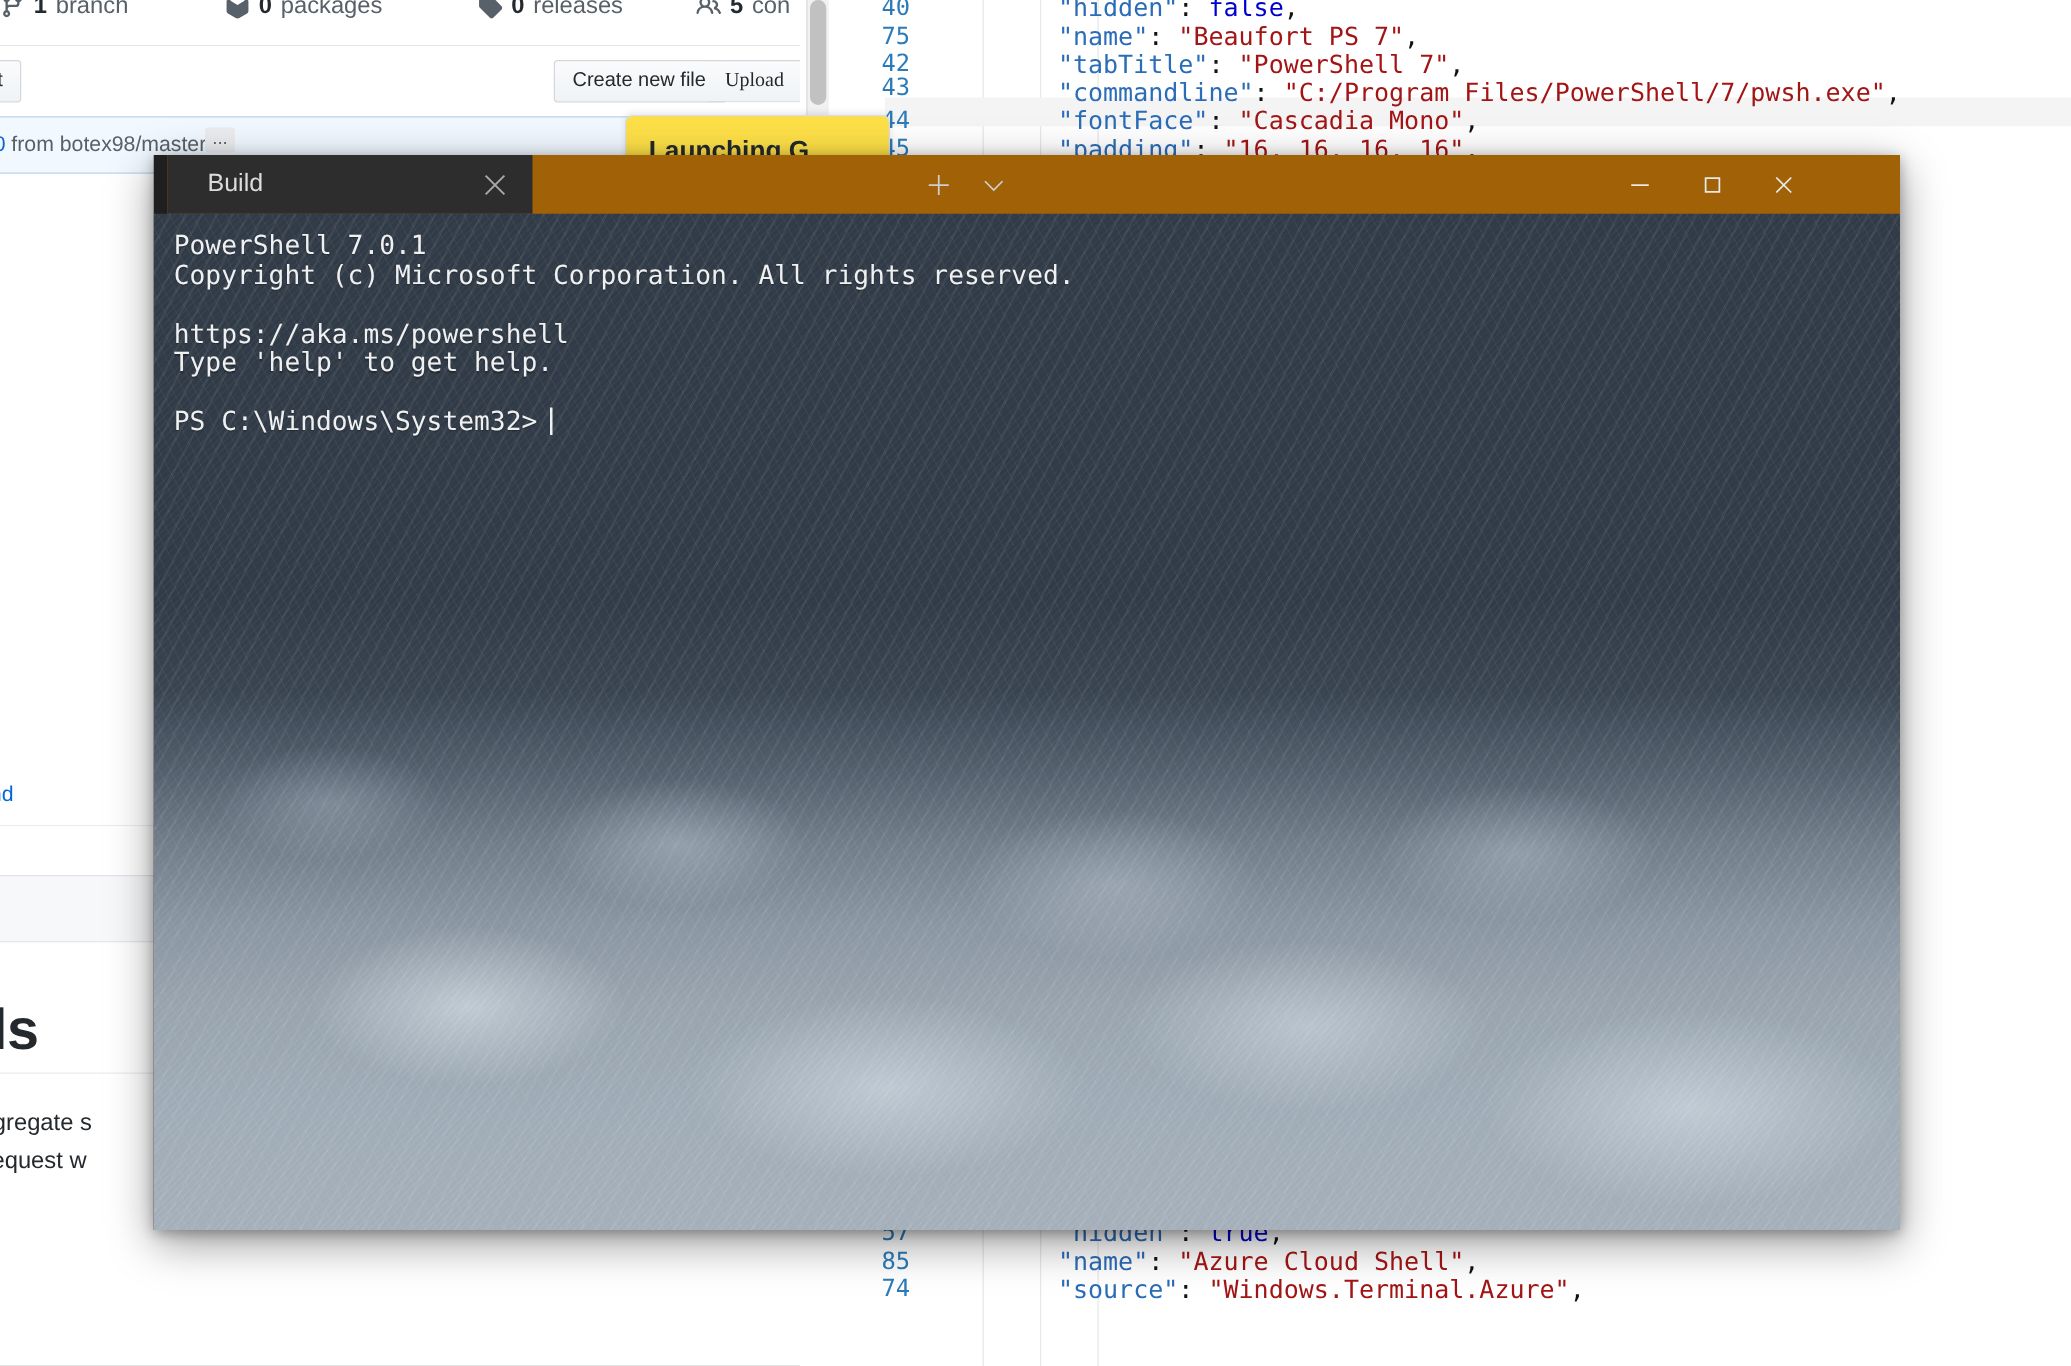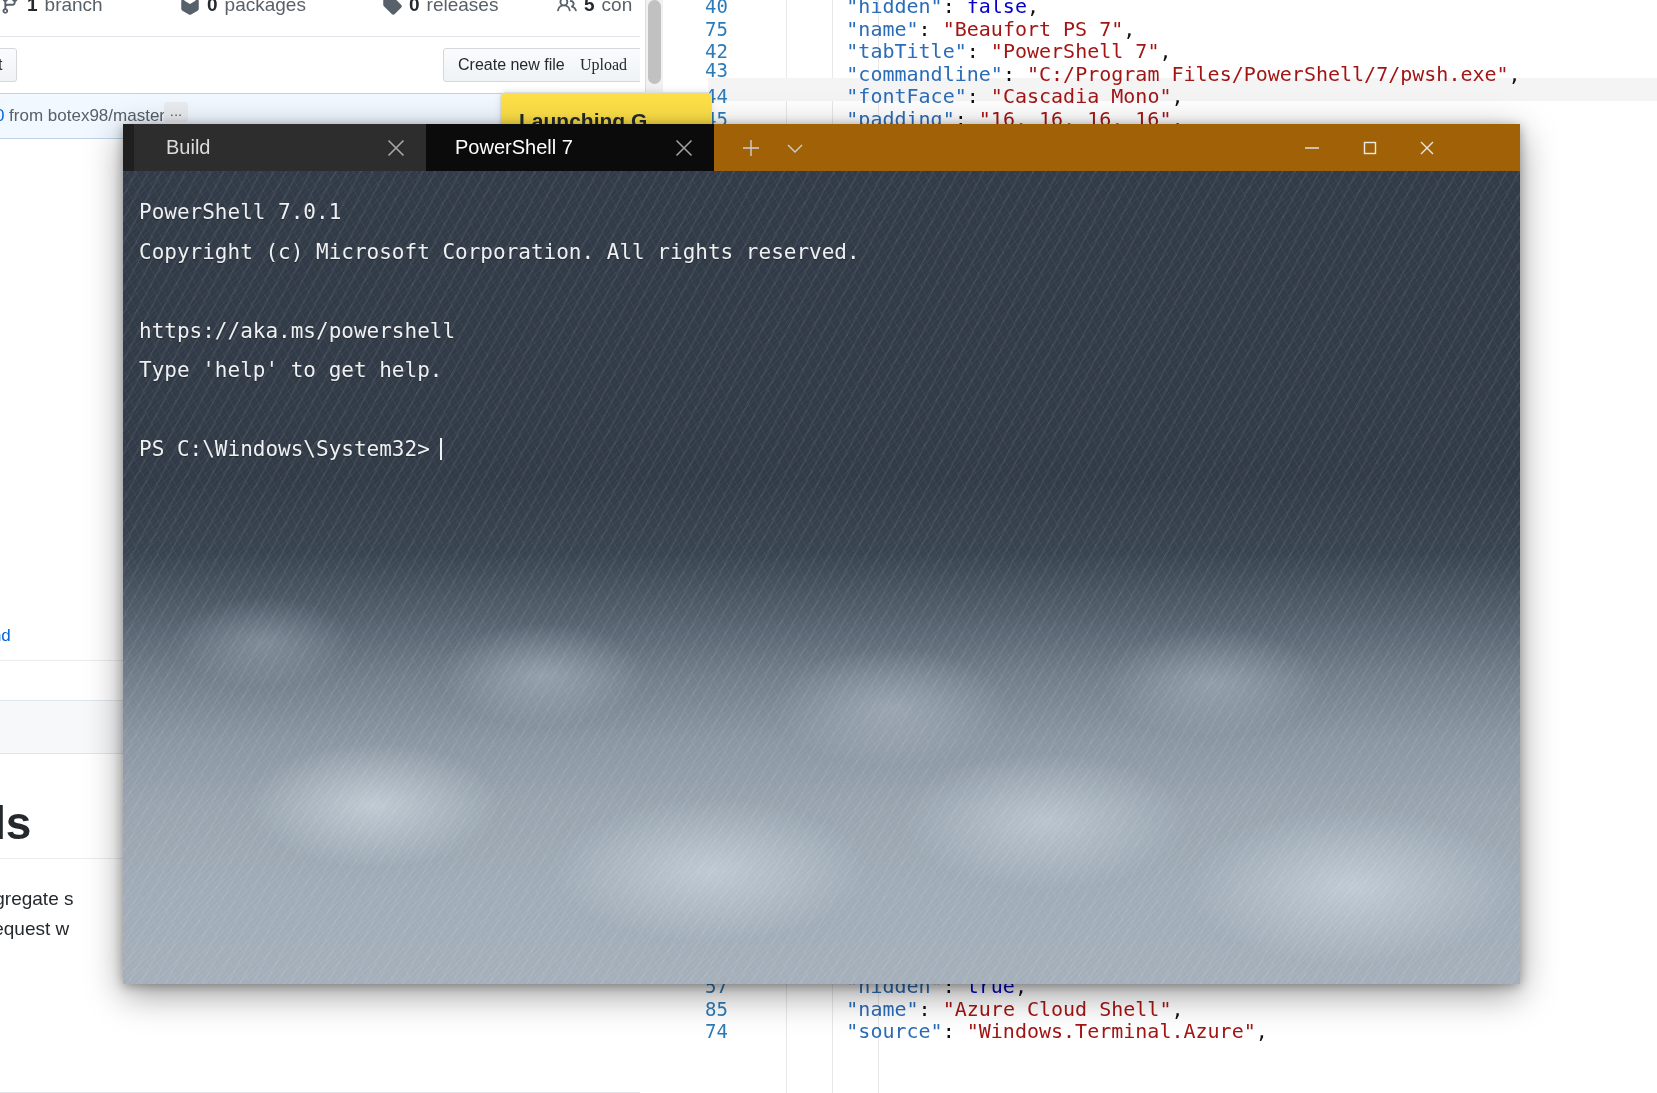--- a/index.html
+++ b/index.html
@@ -216,21 +216,21 @@
     content:"";position:absolute;inset:0;pointer-events:none;
     background:repeating-linear-gradient(135deg, rgba(255,255,255,.03) 0 1px, rgba(0,0,0,.02) 1px 4px);
     opacity:.8;
   }
   #terminal-text{
     position:absolute;left:16px;top:14px;width:1360px;
     font-family:"DejaVu Sans Mono","Liberation Mono",monospace;
     font-size:21px;line-height:23.5px;color:#f2f3f4;white-space:pre;
     text-shadow:0 1px 1px rgba(0,0,0,.35);
   }
-  .term-line{white-space:pre;min-height:23.5px;margin-top:16px;}
+  .term-line{white-space:pre;min-height:23.5px;}
   #term-cursor{
     display:inline-block;width:2px;height:22px;background:#f2f3f4;
     vertical-align:-4px;margin-left:10px;
   }
 </style>
 </head>
 <body>
 
 <div id="github-page">
 
@@ -359,28 +359,20 @@
 
     <div class="term-tab" id="tab-build">
       <span class="tab-title">Build</span>
       <span class="tab-close">
         <svg viewBox="0 0 16 16">
             <path d="M2 2 L14 14 M14 2 L2 14" stroke="#d8d8d8" stroke-width="1.3" fill="none"></path>
           </svg>
       </span>
     </div>
 
-    <div class="term-tab" id="tab-powershell">
-      <span class="tab-title">PowerShell 7</span>
-      <span class="tab-close">
-        <svg viewBox="0 0 16 16">
-            <path d="M2 2 L14 14 M14 2 L2 14" stroke="#d8d8d8" stroke-width="1.3" fill="none"></path>
-          </svg>
-      </span>
-    </div>
 
     <div id="tab-new">
       <svg viewBox="0 0 24 24">
           <path d="M12 4 V20 M4 12 H20" stroke="#cfcfcf" stroke-width="1.4" fill="none"></path>
         </svg>
     </div>
     <div id="tab-dropdown">
       <svg viewBox="0 0 24 24">
           <path d="M5 9 L12 16 L19 9" stroke="#cfcfcf" stroke-width="1.4" fill="none"></path>
         </svg>

